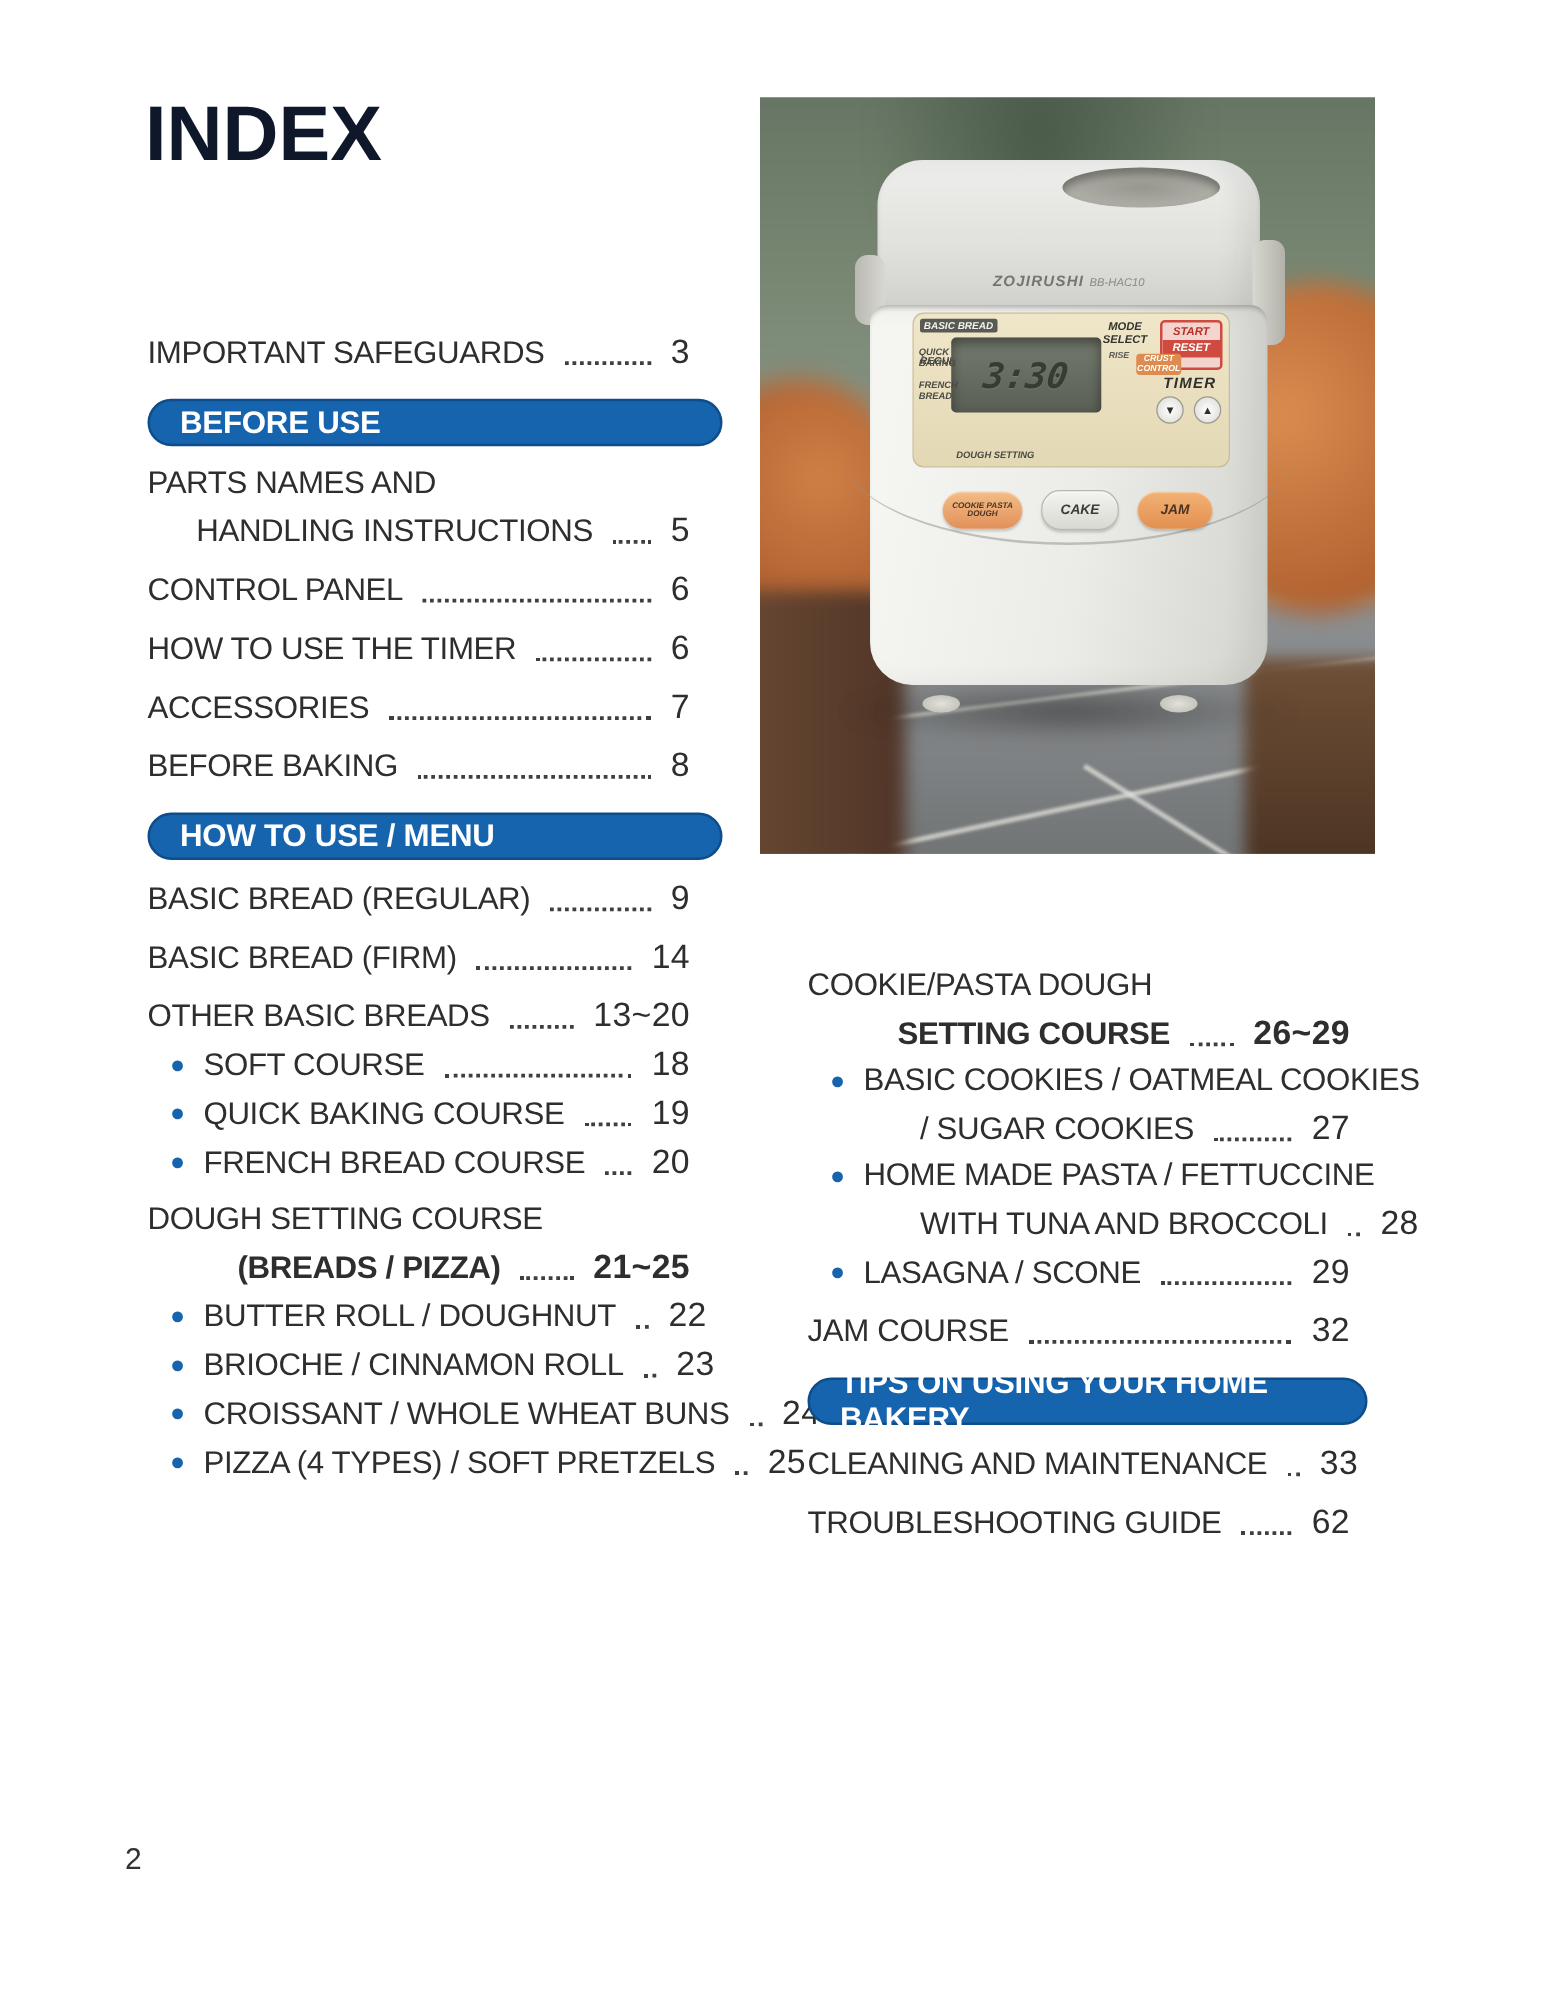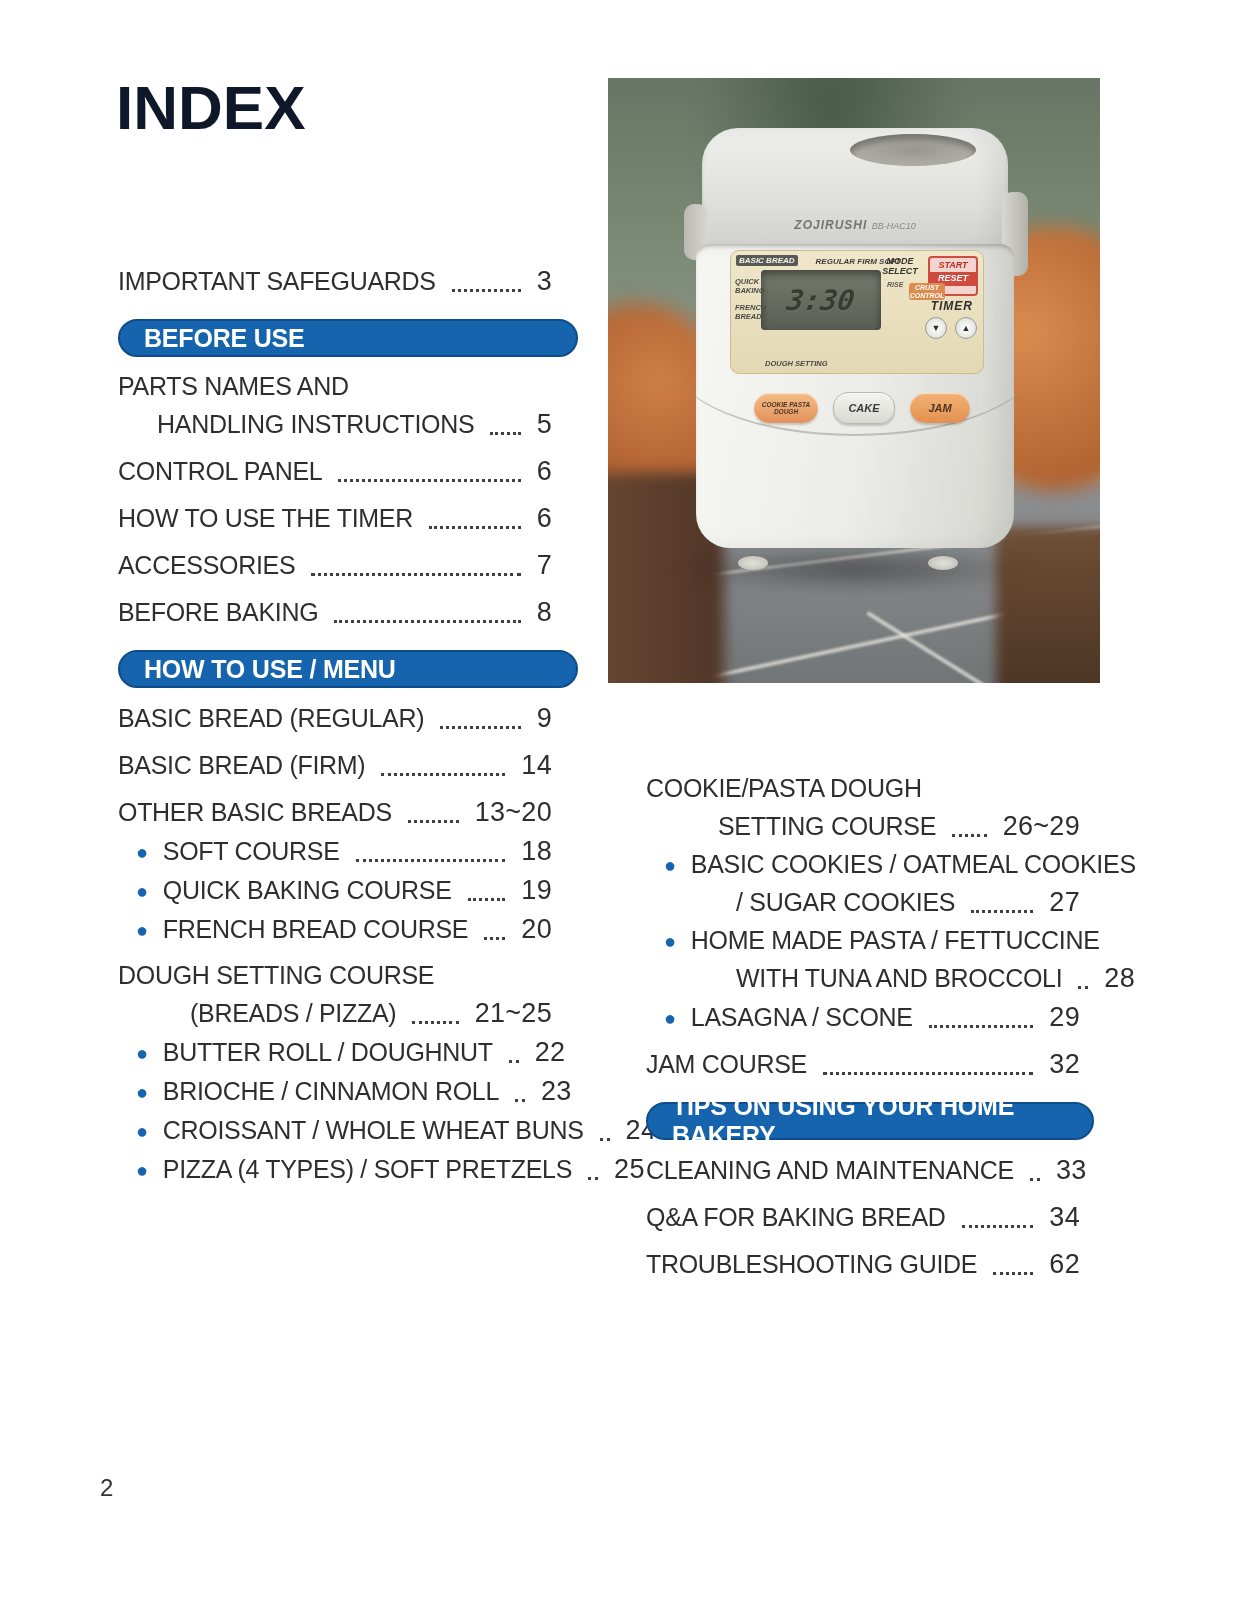--- a/index.html
+++ b/index.html
@@ -14,21 +14,21 @@
   .col{position:absolute;}
   .col-left{left:118px;top:250px;width:460px;}
   .col-right{left:646px;top:758px;width:448px;}
   .row{display:flex;align-items:baseline;white-space:nowrap;font-size:25px;
        letter-spacing:-0.3px;color:#2e2e2e;gap:12px;}
   .col-left .row{padding-right:26px;}
   .col-right .row{padding-right:14px;}
   .row.main{margin-top:16px;}
   .row.sub{margin-top:8px;margin-left:18px;}
   .row.cont{margin-top:8px;}
-  .i1{margin-left:39px;} .i2{margin-left:72px;} .i3{margin-left:90px;}
+  .i1{margin-left:39px;} .i2{margin-left:72px;font-weight:bold;} .i3{margin-left:90px;}
   .bullet{color:#1564ad;font-size:20px;align-self:center;margin-right:3px;line-height:1;}
   .leader{flex:1 1 auto;min-width:10px;border-bottom:3px dotted #3f3f3f;
           align-self:flex-end;margin:0 4px 5px 4px;}
   .pagenum{font-size:27px;letter-spacing:0.3px;}
   .pill{margin-top:22px;height:38px;border-radius:19px;background:#1564ad;
         border:2px solid #0e4d8a;box-sizing:border-box;color:#ffffff;font-weight:bold;
         font-size:25px;display:flex;align-items:center;padding-left:24px;letter-spacing:-0.2px;}
   .pill + .row.main{margin-top:15px;}
 
   .pageno{position:absolute;left:100px;top:1474px;font-size:24px;color:#333;}
@@ -74,22 +74,22 @@
       background:linear-gradient(100deg,#f5f5f2 8%,#ebebe7 55%,#d4d4cf 100%);
       box-shadow:inset 0 4px 4px -2px rgba(0,0,0,.25), inset -16px 0 22px rgba(0,0,0,.06);}
   .swoosh{position:absolute;left:-24px;top:40px;width:366px;height:150px;
       border:0;border-bottom:2px solid rgba(150,150,145,.55);border-radius:50%;}
   .brand{position:absolute;left:0;top:-26px;width:100%;text-align:center;font-size:12px;
       font-weight:bold;color:#75756f;letter-spacing:1px;}
   .brand .model{font-weight:normal;font-size:9px;color:#8a8a84;letter-spacing:0;}
 
   .panel{position:absolute;left:34px;top:6px;width:252px;height:122px;border-radius:9px;
       background:linear-gradient(180deg,#f0e7ca,#e3d8b4);border:1px solid #c9bd96;font-weight:bold;}
-  .ptoprow{position:absolute;left:5px;top:4px;display:flex;gap:18px;align-items:flex-end;
-      font-size:8px;color:#3c3c3c;}
+  .ptoprow{position:absolute;left:5px;top:4px;display:flex;gap:18px;align-items:flex-start;
+      font-size:8px;color:#3c3c3c;flex-direction:column;}
   .pchip{background:#5a5a54;color:#f4f4ee;padding:1px 3px;border-radius:2px;}
   .plcd{position:absolute;left:30px;top:19px;width:120px;height:60px;border-radius:4px;
       background:linear-gradient(180deg,#747a6d,#5a5f55);
       box-shadow:inset 0 4px 9px rgba(0,0,0,.45);display:flex;align-items:center;justify-content:center;}
   .plcd span{font-family:"DejaVu Sans Mono",monospace;font-weight:bold;font-size:28px;
       color:#363c31;transform:skewX(-8deg);text-shadow:0 1px 1px rgba(255,255,255,.12);}
   .pmode{position:absolute;right:56px;top:5px;width:54px;text-align:center;font-size:9px;
       line-height:1.15;color:#33332f;}
   .pstart{position:absolute;right:5px;top:5px;width:46px;height:36px;border:2px solid #cf4b40;
       border-radius:4px;background:#f3d4ce;text-align:center;font-size:9px;line-height:1.6;
@@ -272,25 +272,20 @@
         <span class="leader"></span>
         <span class="pagenum">32</span>
       </div>
       <div class="pill">
         <span>TIPS ON USING YOUR HOME BAKERY</span>
       </div>
       <div class="row main">
         <span class="label">CLEANING AND MAINTENANCE</span>
         <span class="leader"></span>
         <span class="pagenum">33</span>
-      </div>
-      <div class="row main">
-        <span class="label">Q&amp;A FOR BAKING BREAD</span>
-        <span class="leader"></span>
-        <span class="pagenum">34</span>
       </div>
       <div class="row main">
         <span class="label">TROUBLESHOOTING GUIDE</span>
         <span class="leader"></span>
         <span class="pagenum">62</span>
       </div>
     </div>
 
   <div id="photo">
     <div class="bgtop"></div>

